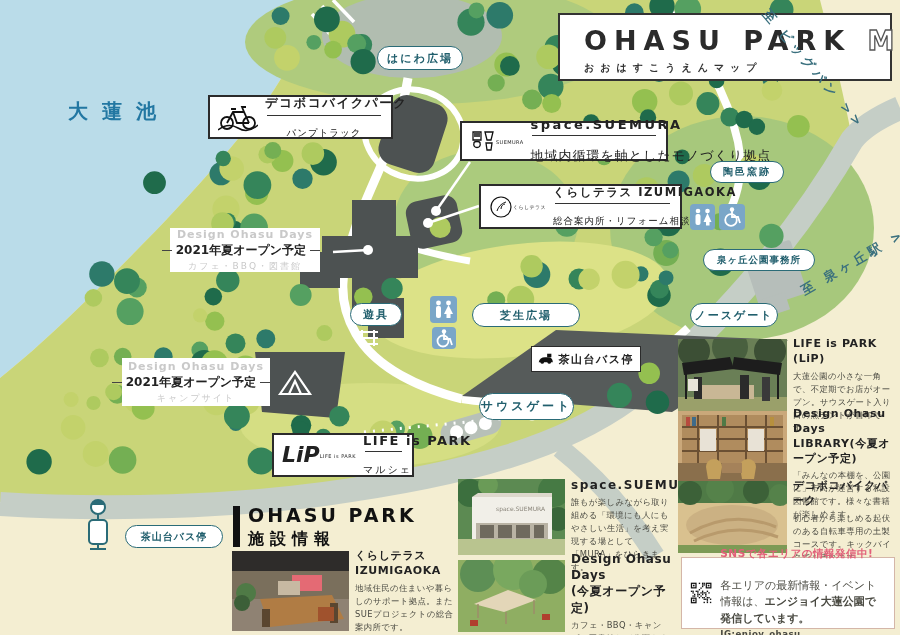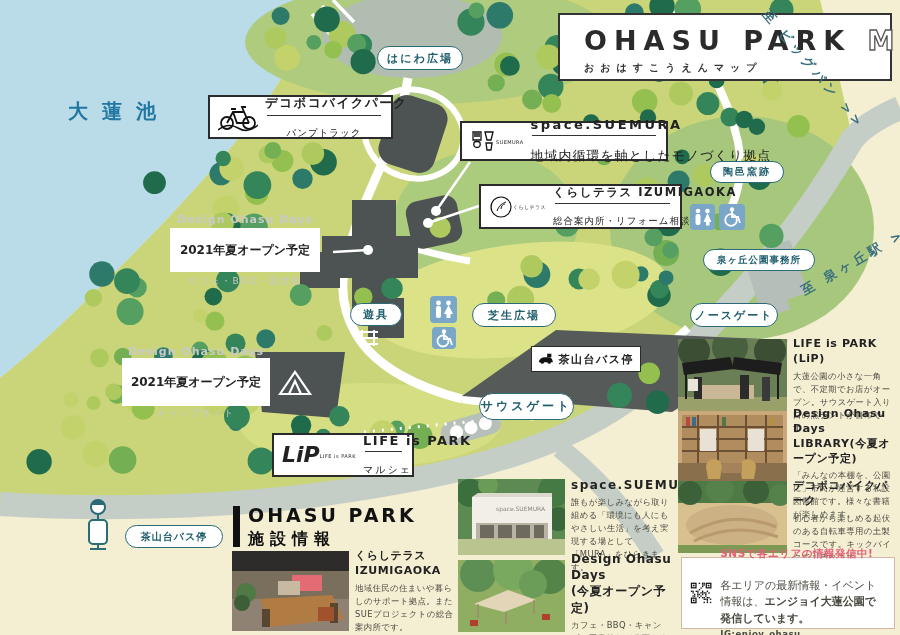--- a/index.html
+++ b/index.html
@@ -12,21 +12,21 @@
            display:flex;align-items:center;gap:7px;padding:3px 8px;box-sizing:border-box;}
   .map-box .col{flex:1;text-align:center;min-width:0;}
   .mb-title{font-weight:bold;letter-spacing:1.5px;white-space:nowrap;}
   .mb-div{border-top:1.5px solid #333;margin:3px 2px;}
   .mb-sub{letter-spacing:1px;white-space:nowrap;margin-top:11px;}
 
   .soft-box{position:absolute;background:#fff;text-align:center;
             display:flex;flex-direction:column;justify-content:center;box-sizing:border-box;}
   .sb-brand{color:#c9c9c9;font-size:11px;letter-spacing:1px;font-weight:bold;white-space:nowrap;}
   .sb-main{display:flex;align-items:center;gap:4px;justify-content:flex-end;
-           color:#222;font-size:12px;font-weight:bold;white-space:nowrap;margin:1px 0;flex-direction:column;}
+           color:#222;font-size:12px;font-weight:bold;white-space:nowrap;margin:1px 0;}
   .sb-main .dash{flex:0 0 10px;border-top:1.5px solid #444;}
   .sb-sub{color:#c9c9c9;font-size:9px;letter-spacing:2px;white-space:nowrap;}
 
   .oval{position:absolute;background:#fff;border:1.5px solid #2a6b77;border-radius:999px;
         color:#215f6d;font-weight:bold;display:flex;align-items:center;justify-content:center;
         letter-spacing:2px;box-sizing:border-box;white-space:nowrap;}
 
   
   #title-box{position:absolute;left:558px;top:13px;width:334px;height:68px;background:#fff;
              border:2px solid #333;box-sizing:border-box;padding:10px 0 0 24px;}
@@ -46,21 +46,21 @@
   #box-decoboko{left:208px;top:95px;width:185px;height:44px;}
   #box-suemura{left:460px;top:121px;width:208px;height:40px;}
   #box-kurashi{left:479px;top:184px;width:203px;height:45px;}
   #box-lip{left:272px;top:433px;width:142px;height:44px;}
   #box-times{left:531px;top:346px;width:110px;height:26px;border-width:1px;gap:5px;padding:2px 6px;}
   #box-dod1{left:170px;top:228px;width:150px;height:44px;}
   #box-dod2{left:122px;top:358px;width:148px;height:48px;}
 
   #oval-haniwa{left:377px;top:46px;width:86px;height:24px;font-size:11px;}
   #oval-yugu{left:350px;top:303px;width:52px;height:23px;font-size:11px;}
-  #oval-shibafu{left:472px;top:303px;width:84px;height:24px;font-size:11px;}
+  #oval-shibafu{left:472px;top:303px;width:108px;height:24px;font-size:11px;}
   #oval-north{left:690px;top:303px;width:88px;height:24px;font-size:11px;}
   #oval-touyuu{left:710px;top:161px;width:74px;height:22px;font-size:10px;}
   #oval-jimusho{left:703px;top:249px;width:112px;height:22px;font-size:9.5px;letter-spacing:1px;}
   #oval-south{left:479px;top:393px;width:95px;height:27px;font-size:12px;letter-spacing:3px;}
   #oval-bus{left:125px;top:525px;width:98px;height:23px;font-size:10px;letter-spacing:1px;}
   #busstop-icon{position:absolute;left:82px;top:498px;}
 
   
   .logo-cell{display:flex;flex-direction:row;align-items:center;justify-content:center;flex:0 0 auto;}
   #lip-logo-main{font-size:22px;font-weight:bold;font-style:italic;letter-spacing:0;line-height:1;}

